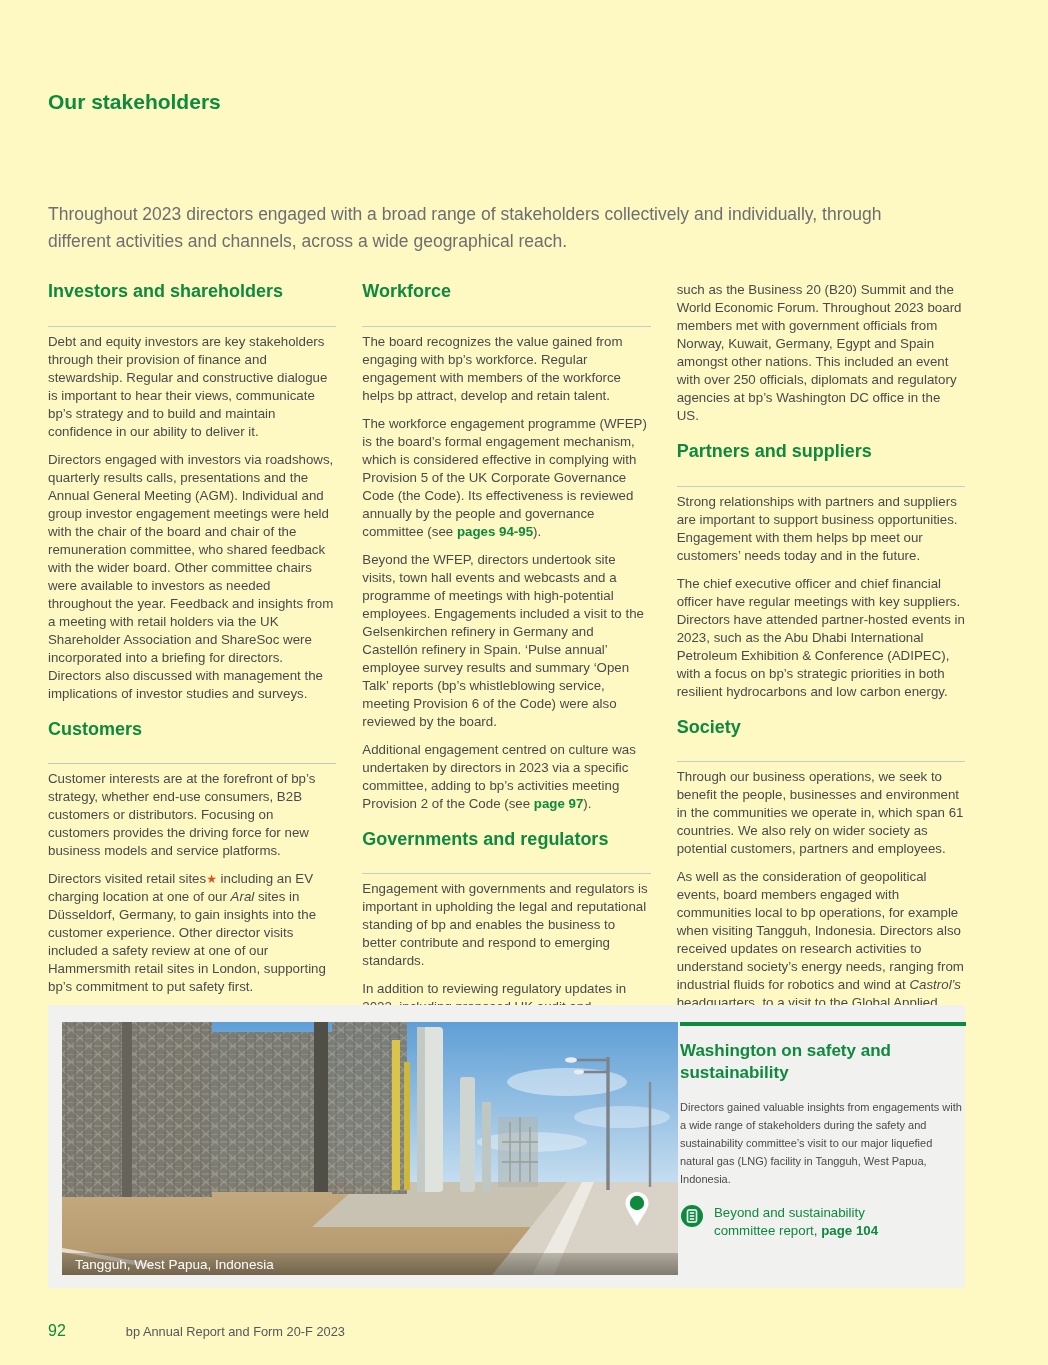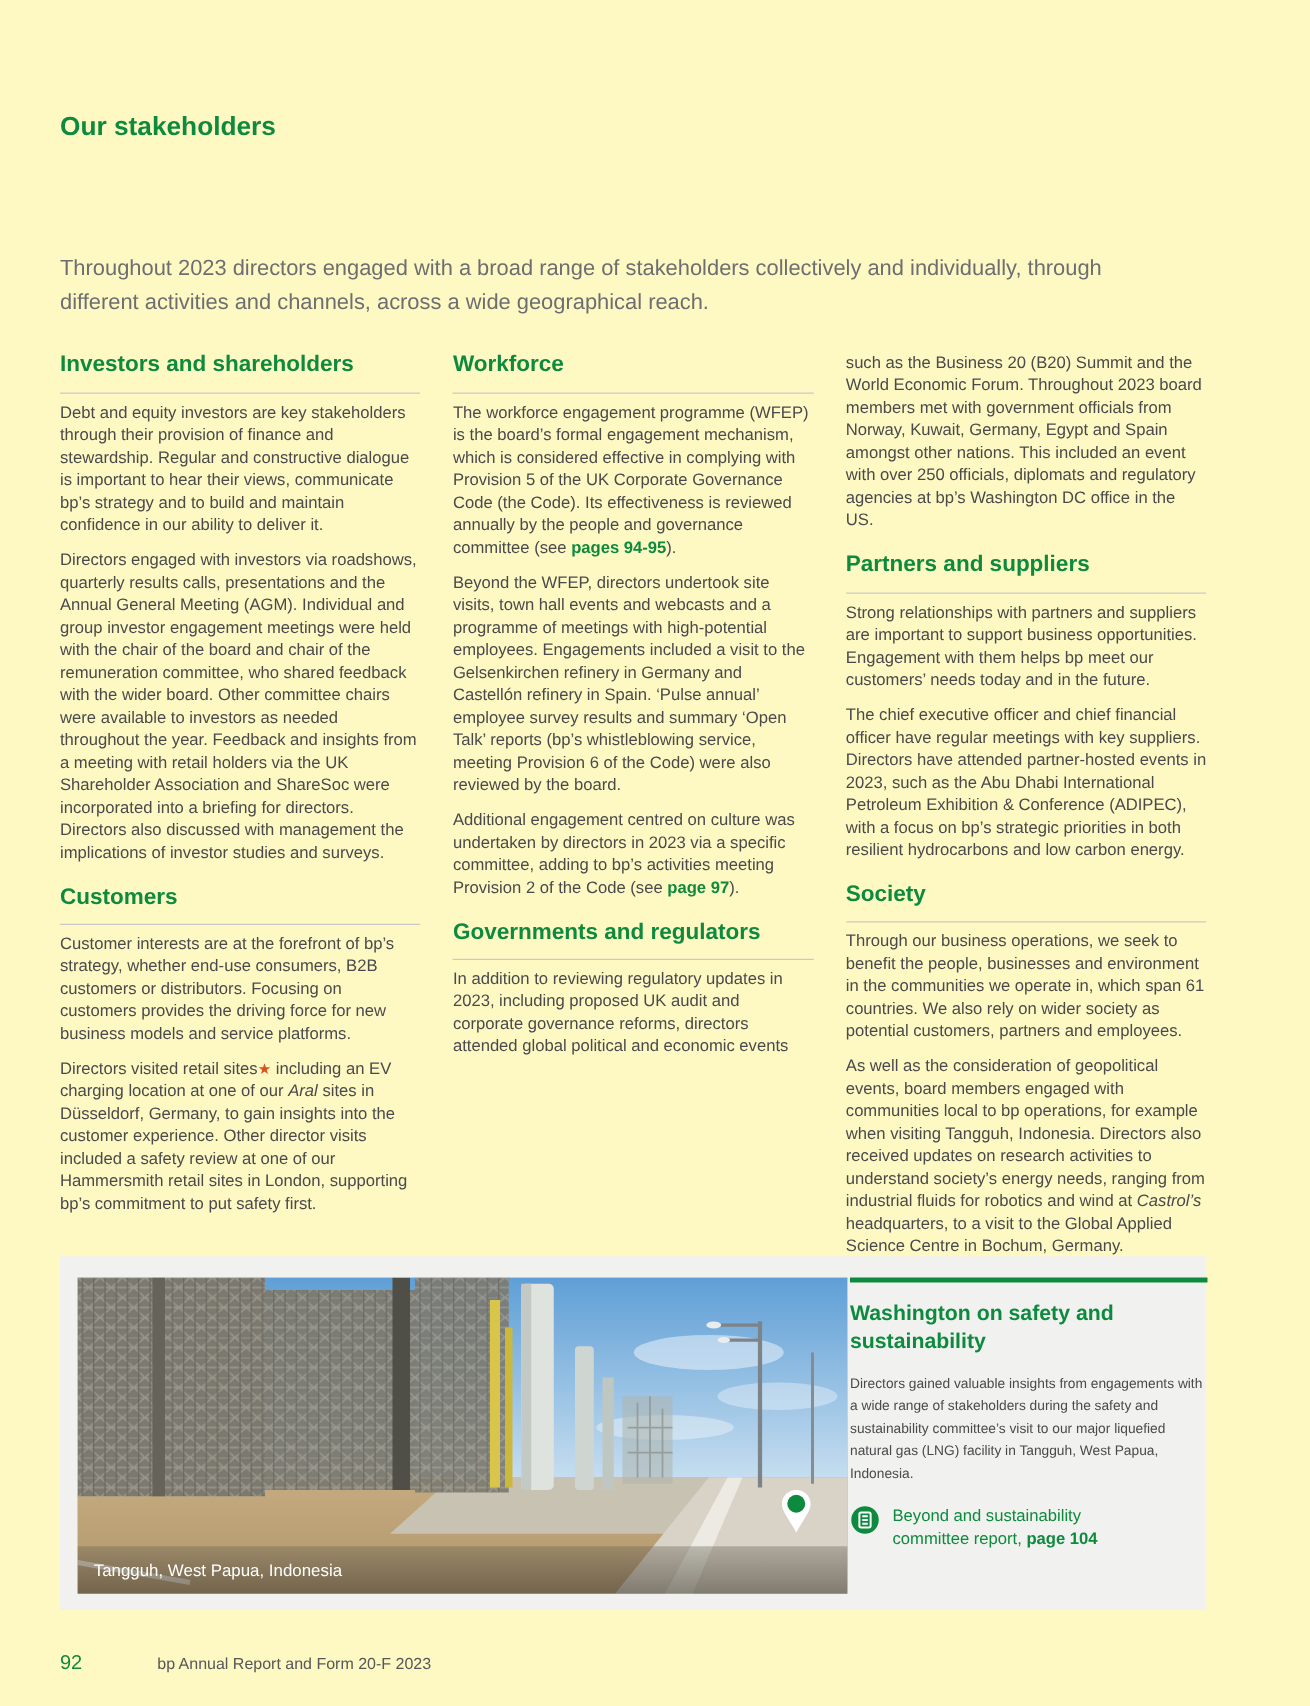--- a/index.html
+++ b/index.html
@@ -24,41 +24,41 @@
     position:absolute;left:48px;top:170px;width:880px;
     font-size:17.5px;line-height:27px;color:var(--muted);font-weight:400;margin-top:31px;
   }
   .columns{
     position:absolute;left:48px;top:281px;width:917px;
     display:grid;grid-template-columns:repeat(3,1fr);column-gap:26px;
   }
   .sec{margin-bottom:16px;}
   .sec-h{
     font-size:18px;font-weight:bold;color:var(--green);
-    padding-bottom:11px;margin-bottom:6px;border-bottom:1px solid var(--hairline);
+    padding-bottom:23px;margin-bottom:6px;border-bottom:1px solid var(--hairline);
     line-height:1.2;
   }
   .paras p{
     font-size:13.3px;line-height:18px;color:var(--body);
     margin:0 0 10px 0;
   }
   .run-italic{font-style:italic;}
   .run-link{color:var(--green);font-weight:bold;cursor:pointer;}
   .run-bold{font-weight:bold;}
   .run-star{color:var(--star);font-size:12px;}
   .feature-band{
     position:absolute;left:48px;top:1005px;width:917px;height:283px;
     background:var(--band);
   }
   .photo{
     position:absolute;left:14px;top:17px;width:616px;height:253px;overflow:hidden;background:#9db8cc;
   }
   .photo > svg{display:block;}
   .photo-caption{
-    position:absolute;left:0;right:0;bottom:0;height:38px;
+    position:absolute;left:0;right:0;bottom:0;height:22px;
     display:flex;align-items:center;padding-left:13px;
     background:linear-gradient(rgba(105,100,86,.38),rgba(75,70,58,.62));
     color:#fff;font-size:13.5px;
   }
   .pin{position:absolute;right:28px;bottom:48px;width:26px;height:36px;}
   .spotlight{
     position:absolute;left:632px;top:17px;width:286px;
   }
   .spotlight-rule{height:4px;background:var(--green);margin-bottom:14px;}
   .spotlight h3{
@@ -95,28 +95,30 @@
             <p><span>Customer interests are at the forefront of bp’s strategy, whether end-use consumers, B2B customers or distributors. Focusing on customers provides the driving force for new business models and service platforms.</span></p>
             <p><span>Directors visited retail sites</span><span class="run-star">★</span><span> including an EV charging location at one of our </span><span class="run-italic">Aral</span><span> sites in Düsseldorf, Germany, to gain insights into the customer experience. Other director visits included a safety review at one of our Hammersmith retail sites in London, supporting bp’s commitment to put safety first.</span></p>
           </div>
       </section>
     </div>
 
     <div class="col">
       <section class="sec">
         <h2 class="sec-h">Workforce</h2>
         <div class="paras">
+            <p><span>The board recognizes the value gained from engaging with bp’s workforce. Regular engagement with members of the workforce helps bp attract, develop and retain talent.</span></p>
             <p><span>The workforce engagement programme (WFEP) is the board’s formal engagement mechanism, which is considered effective in complying with Provision 5 of the UK Corporate Governance Code (the Code). Its effectiveness is reviewed annually by the people and governance committee (see </span><span class="run-link">pages 94-95</span><span>).</span></p>
             <p><span>Beyond the WFEP, directors undertook site visits, town hall events and webcasts and a programme of meetings with high-potential employees. Engagements included a visit to the Gelsenkirchen refinery in Germany and Castellón refinery in Spain. ‘Pulse annual’ employee survey results and summary ‘Open Talk’ reports (bp’s whistleblowing service, meeting Provision 6 of the Code) were also reviewed by the board.</span></p>
             <p><span>Additional engagement centred on culture was undertaken by directors in 2023 via a specific committee, adding to bp’s activities meeting Provision 2 of the Code (see </span><span class="run-link">page 97</span><span>).</span></p>
           </div>
       </section>
       <section class="sec">
         <h2 class="sec-h">Governments and regulators</h2>
         <div class="paras">
+            <p><span>Engagement with governments and regulators is important in upholding the legal and reputational standing of bp and enables the business to better contribute and respond to emerging standards.</span></p>
             <p><span>In addition to reviewing regulatory updates in 2023, including proposed UK audit and corporate governance reforms, directors attended global political and economic events</span></p>
           </div>
       </section>
     </div>
 
     <div class="col">
       <section class="sec">
         <div class="paras">
             <p><span>such as the Business 20 (B20) Summit and the World Economic Forum. Throughout 2023 board members met with government officials from Norway, Kuwait, Germany, Egypt and Spain amongst other nations. This included an event with over 250 officials, diplomats and regulatory agencies at bp’s Washington DC office in the US.</span></p>
           </div>

